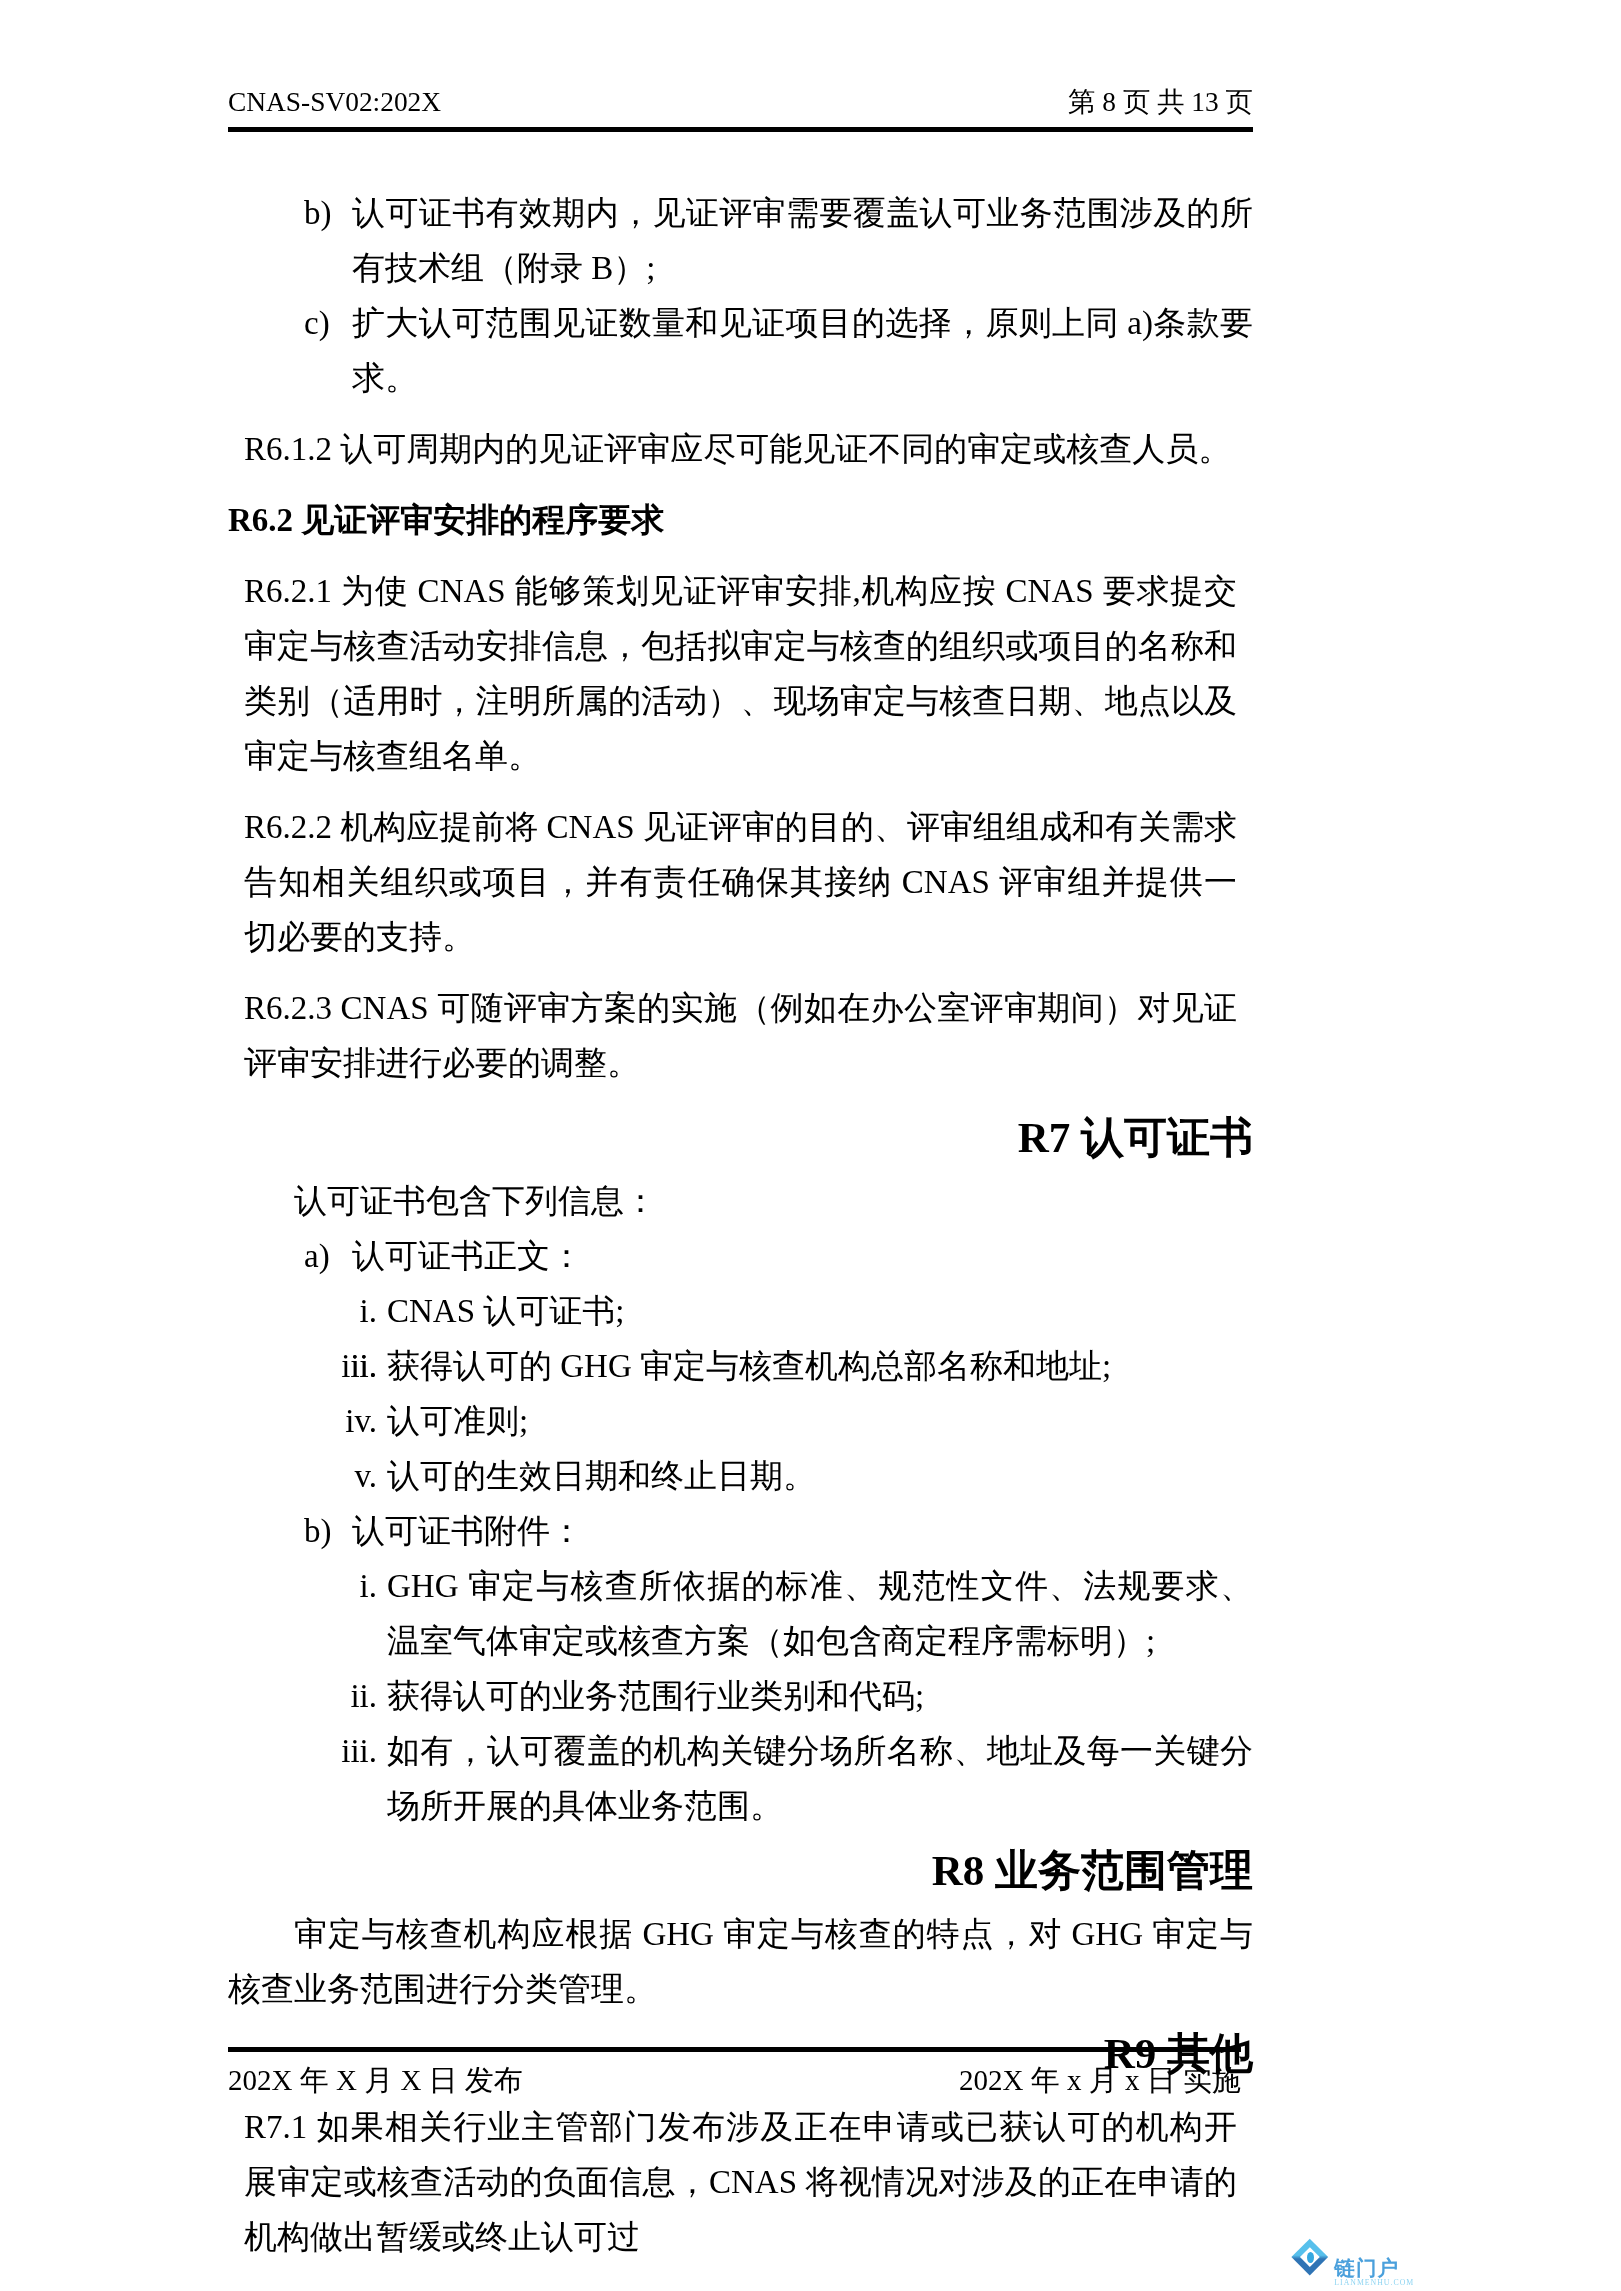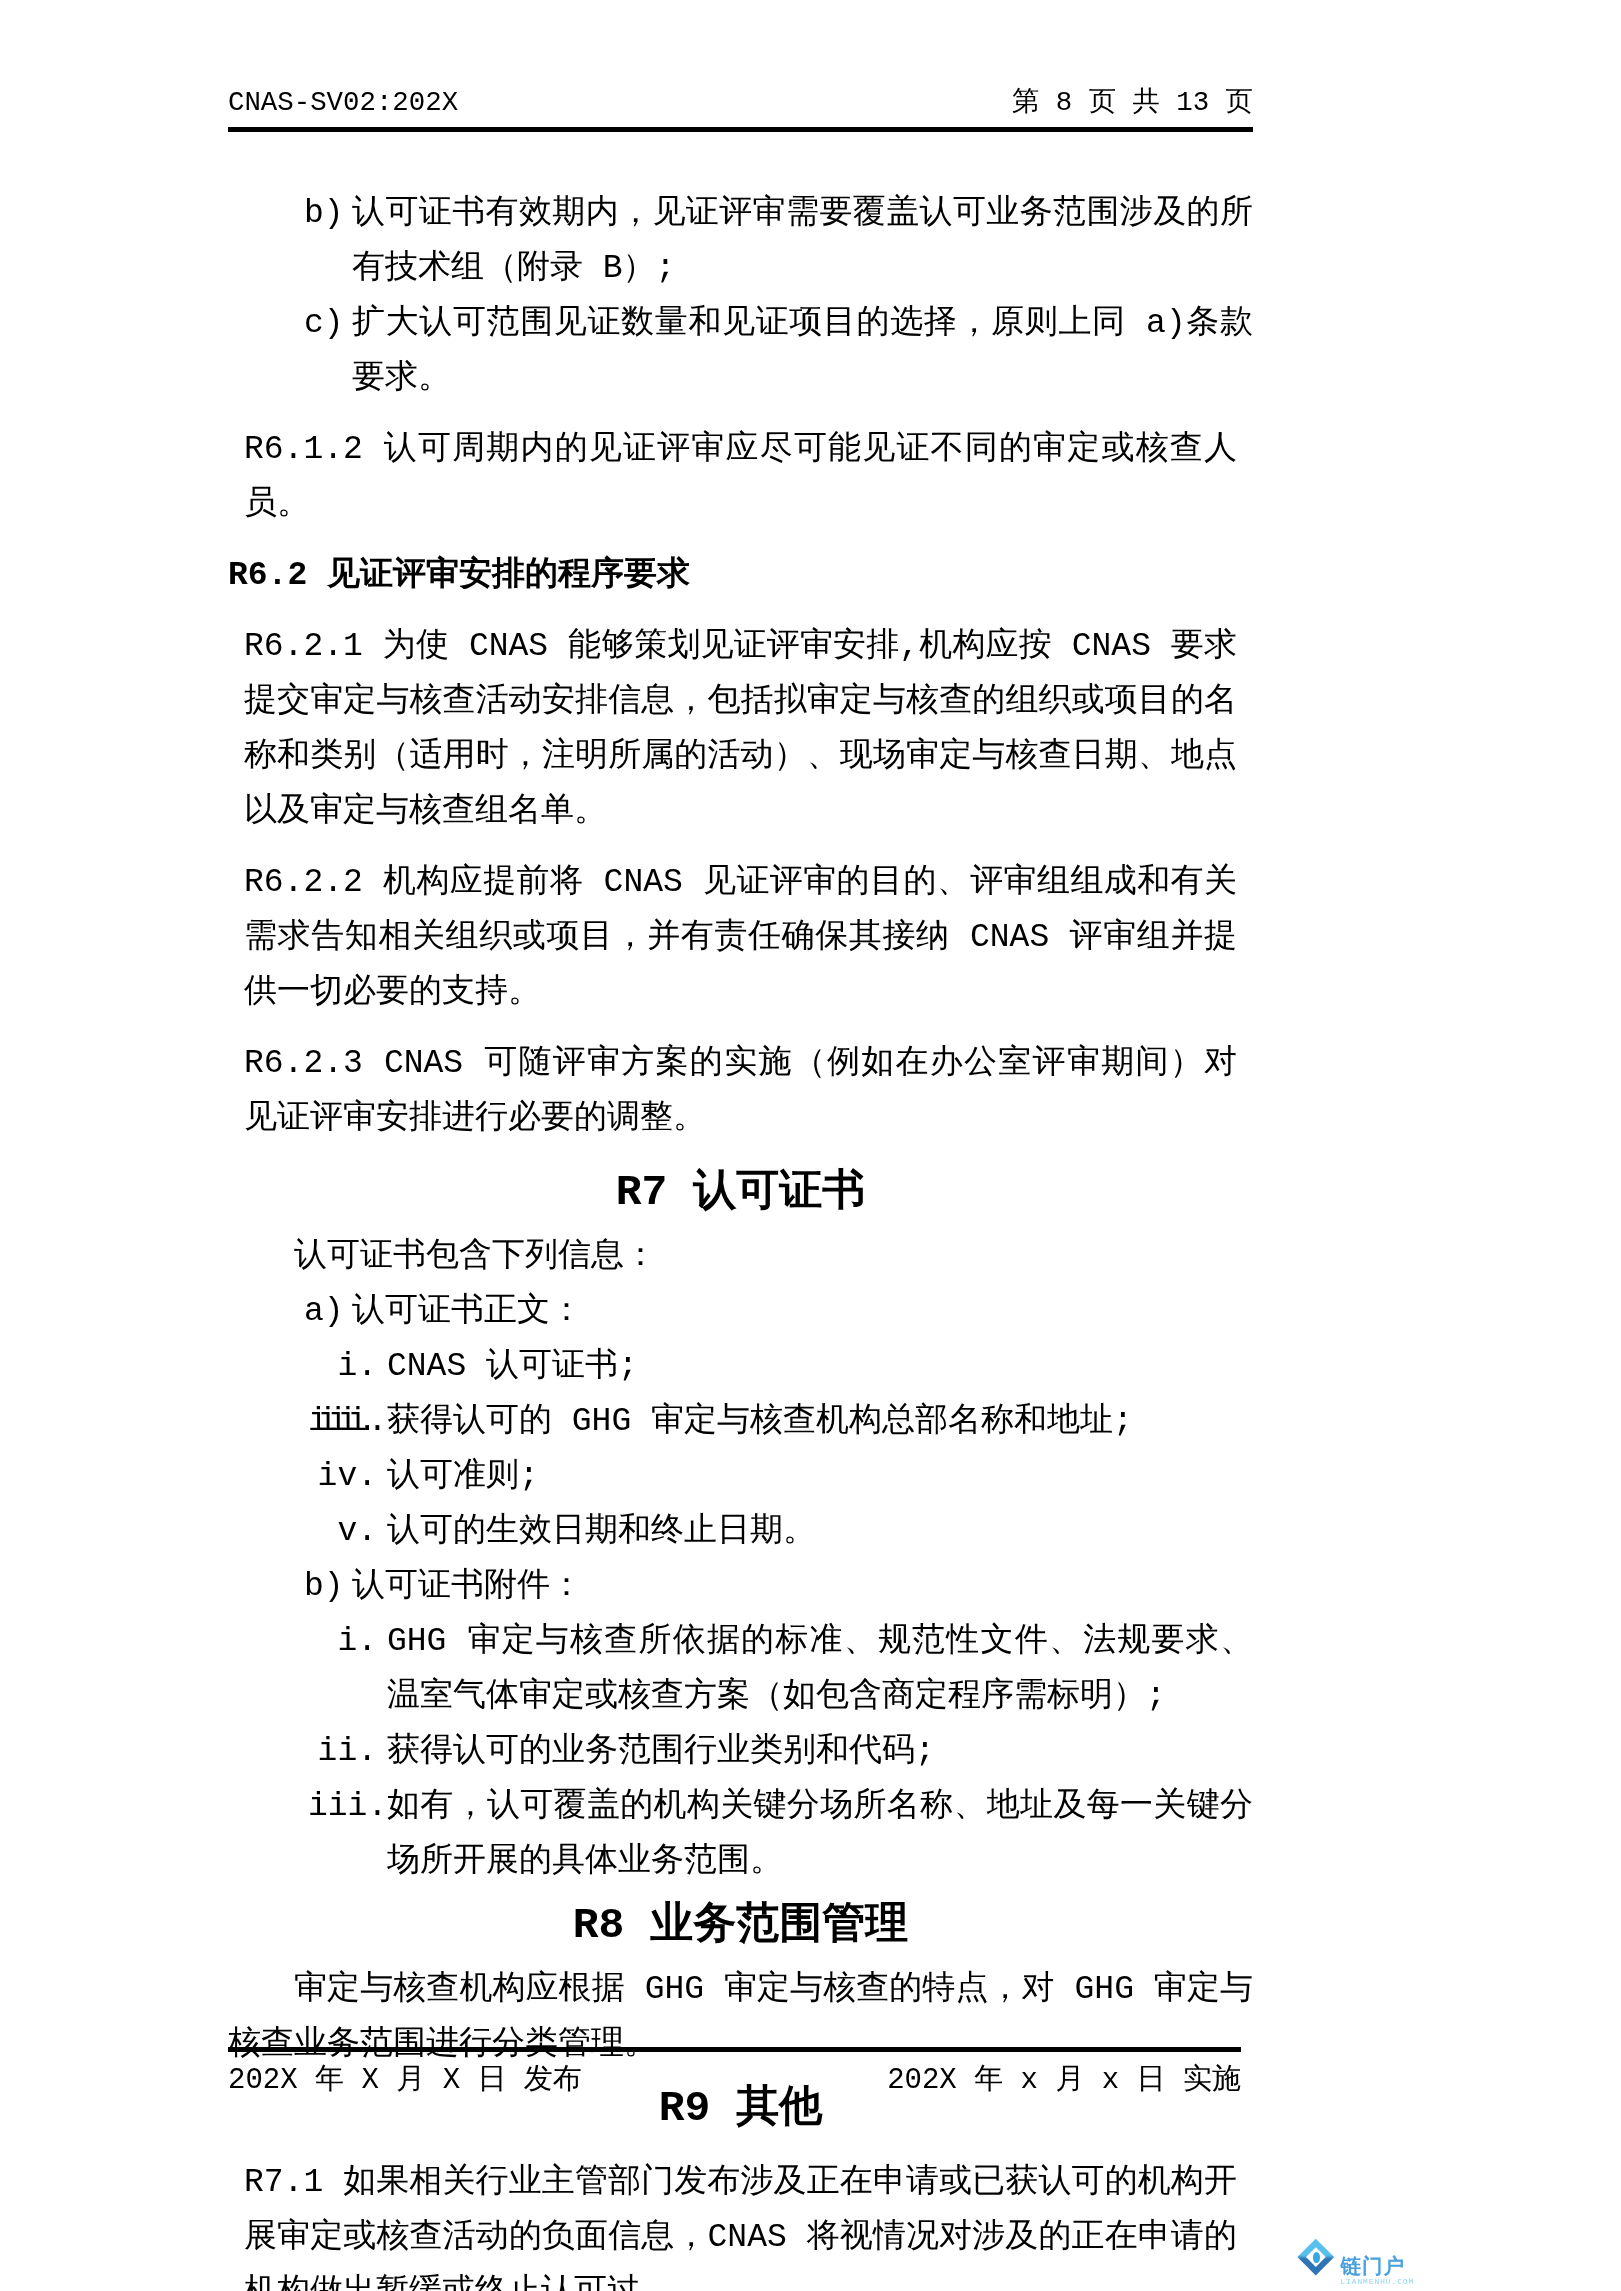--- a/index.html
+++ b/index.html
@@ -5,21 +5,21 @@
   html, body {
     margin: 0;
     padding: 0;
     background: #ffffff;
   }
   .page {
     position: relative;
     width: 1422px;
     height: 2292px;
     background: #ffffff;
-    font-family: Liberation Mono, monospace;
+    font-family: Liberation Serif, serif;
     color: #000000;
     overflow: hidden;
   }
 
   
   .header {
     position: absolute;
     left: 228px;
     right: 169px;
     top: 86px;
@@ -48,21 +48,21 @@
     text-align: justify;
   }
   .p      { margin: 16px; }
   .p-ind  { margin: 0; text-indent: 2em; }
   .h3     { margin: 0; font-weight: bold; }
   .h2 {
     margin: 5.9px 0 5.9px 0;
     font-weight: bold;
     font-size: 43px;
     line-height: 61px;
-    text-align: center;
+    text-align: right;
   }
   .li1 {
     position: relative;
     padding-left: 124px;
     margin: 0;
   }
   .li1 .marker {
     position: absolute;
     left: 76px;
     top: 0;

